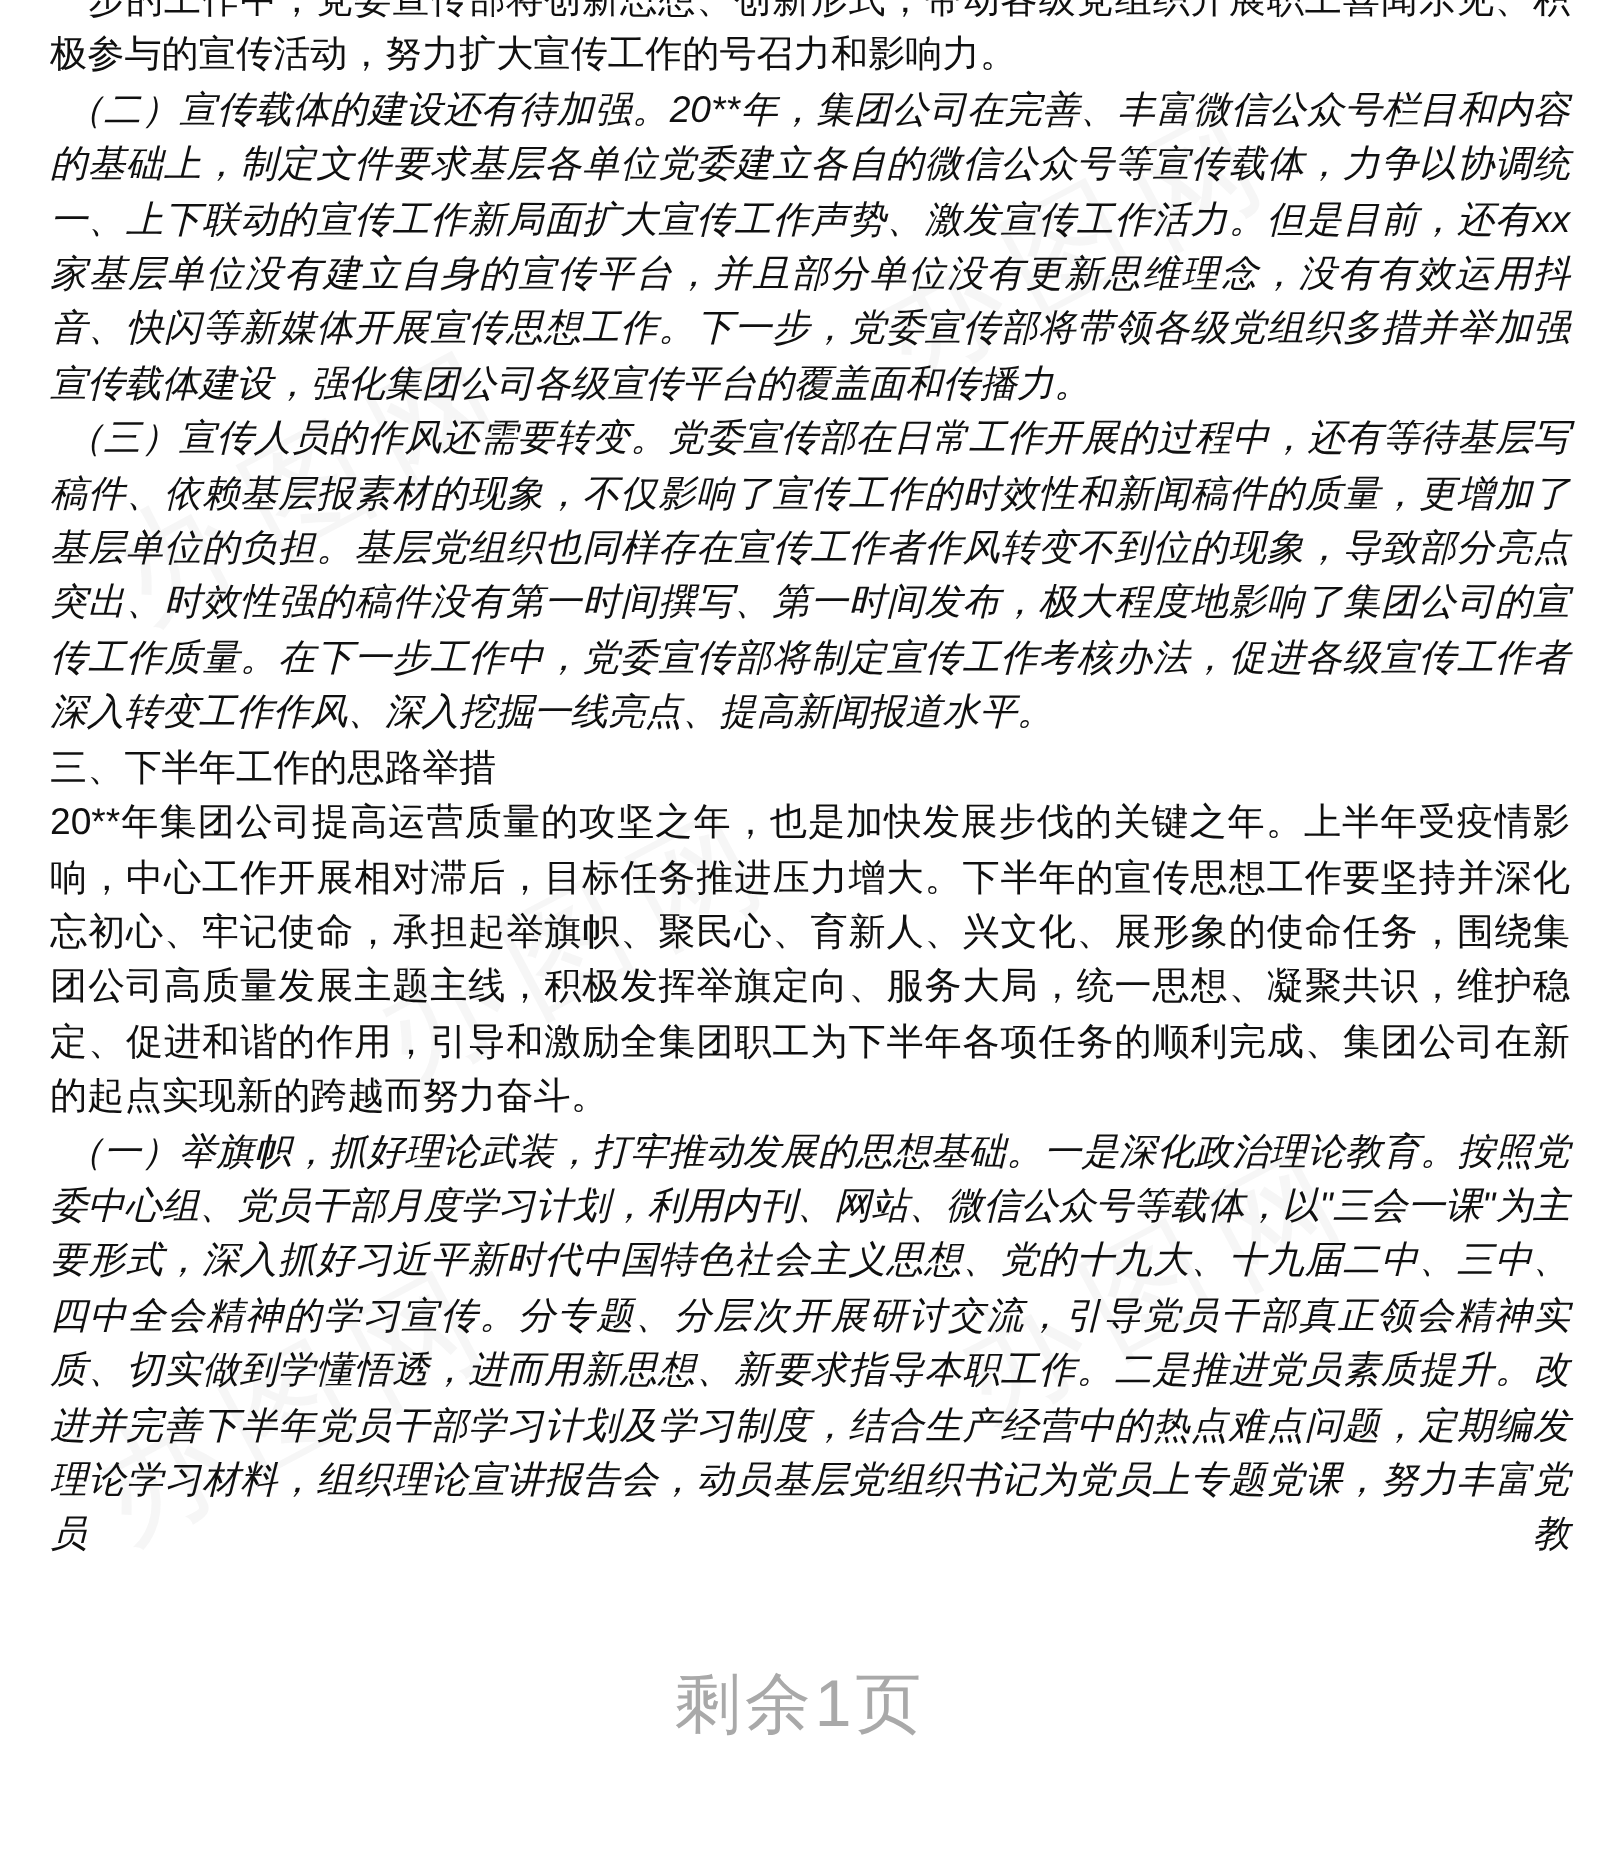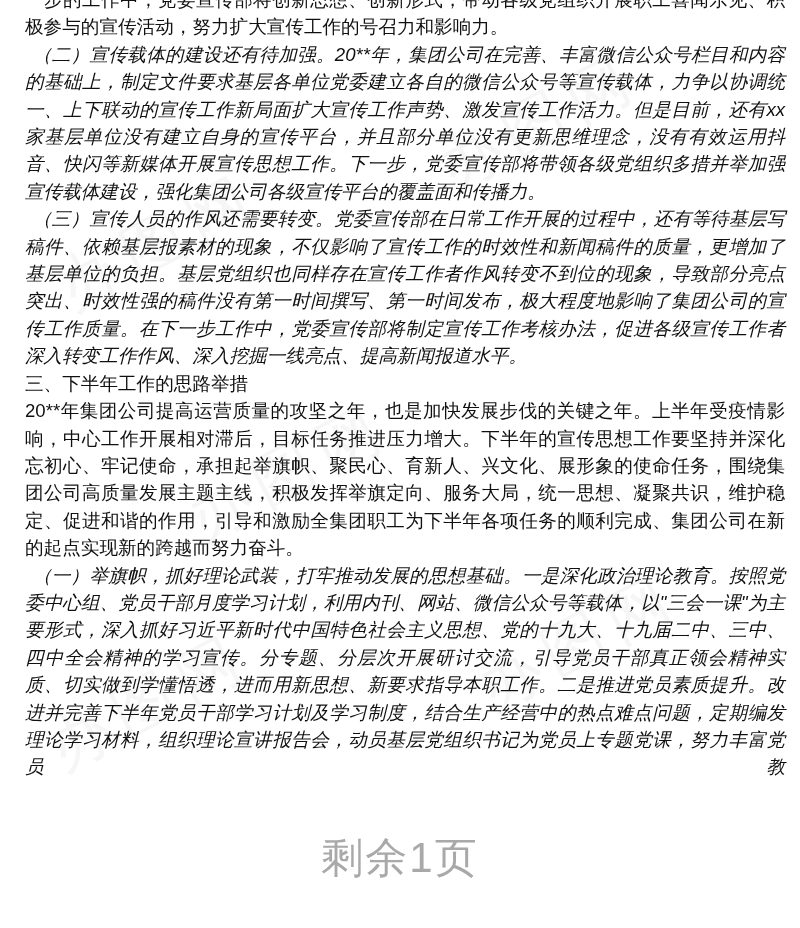--- a/index.html
+++ b/index.html
@@ -42,21 +42,21 @@
   .footer {
     position: absolute;
     top: 830px;
     left: 0;
     width: 800px;
     display: flex;
     justify-content: center;
     align-items: center;
     column-gap: 68px;
     color: #a9a9a9;
-    font-size: 42px;
+    font-size: 33px;
     letter-spacing: 2px;
     z-index: 2;
   }
   .wm {
     position: absolute;
     color: rgba(100, 100, 100, 0.055);
     font-size: 62px;
     letter-spacing: 10px;
     transform: rotate(-28deg);
     white-space: nowrap;

